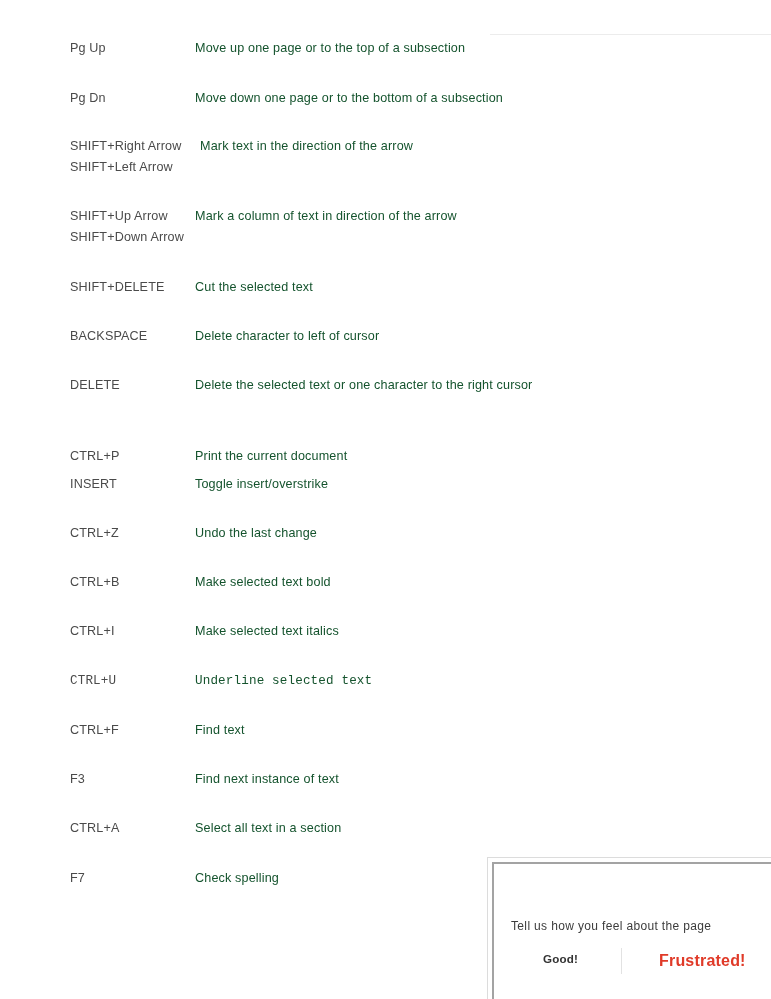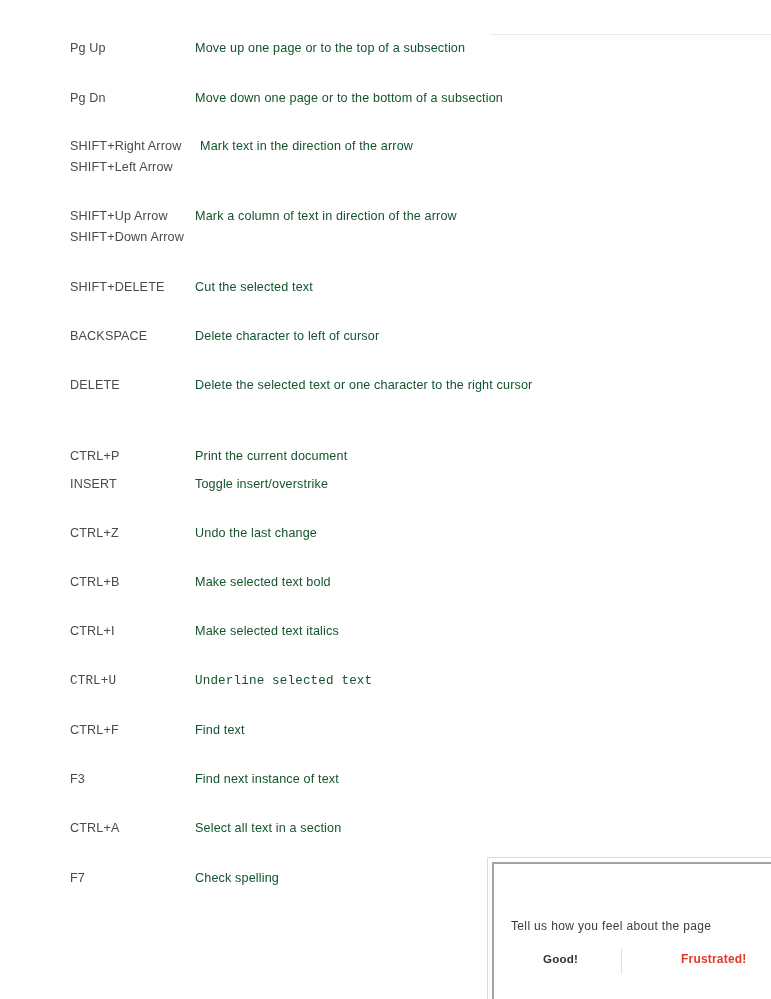--- a/index.html
+++ b/index.html
@@ -130,24 +130,24 @@
     position: absolute;
     left: 110px;
     top: -2px;
     width: 1px;
     height: 26px;
     background: #e2e2e2;
   }
 
   #feedback-frustrated {
     position: absolute;
-    left: 170px;
+    left: 148px;
     top: 2px;
     color: #e03a28;
-    font-size: 12px;
+    font-size: 16px;
     font-weight: bold;
     letter-spacing: 0.2px;
     white-space: nowrap;
     cursor: pointer;
   }
 </style>
 </head>
 <body>
 
 <div id="page">

